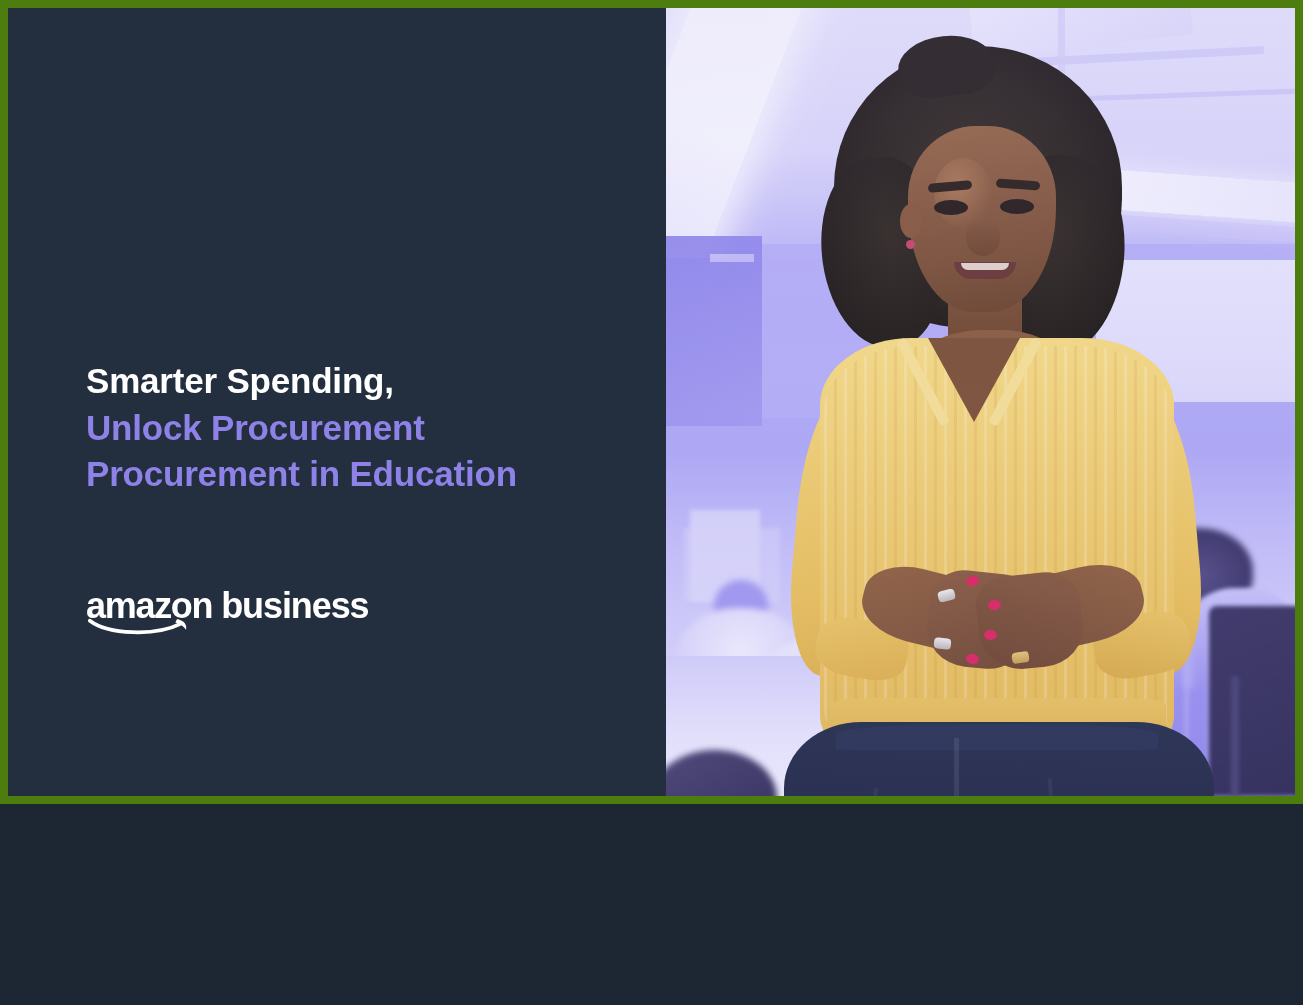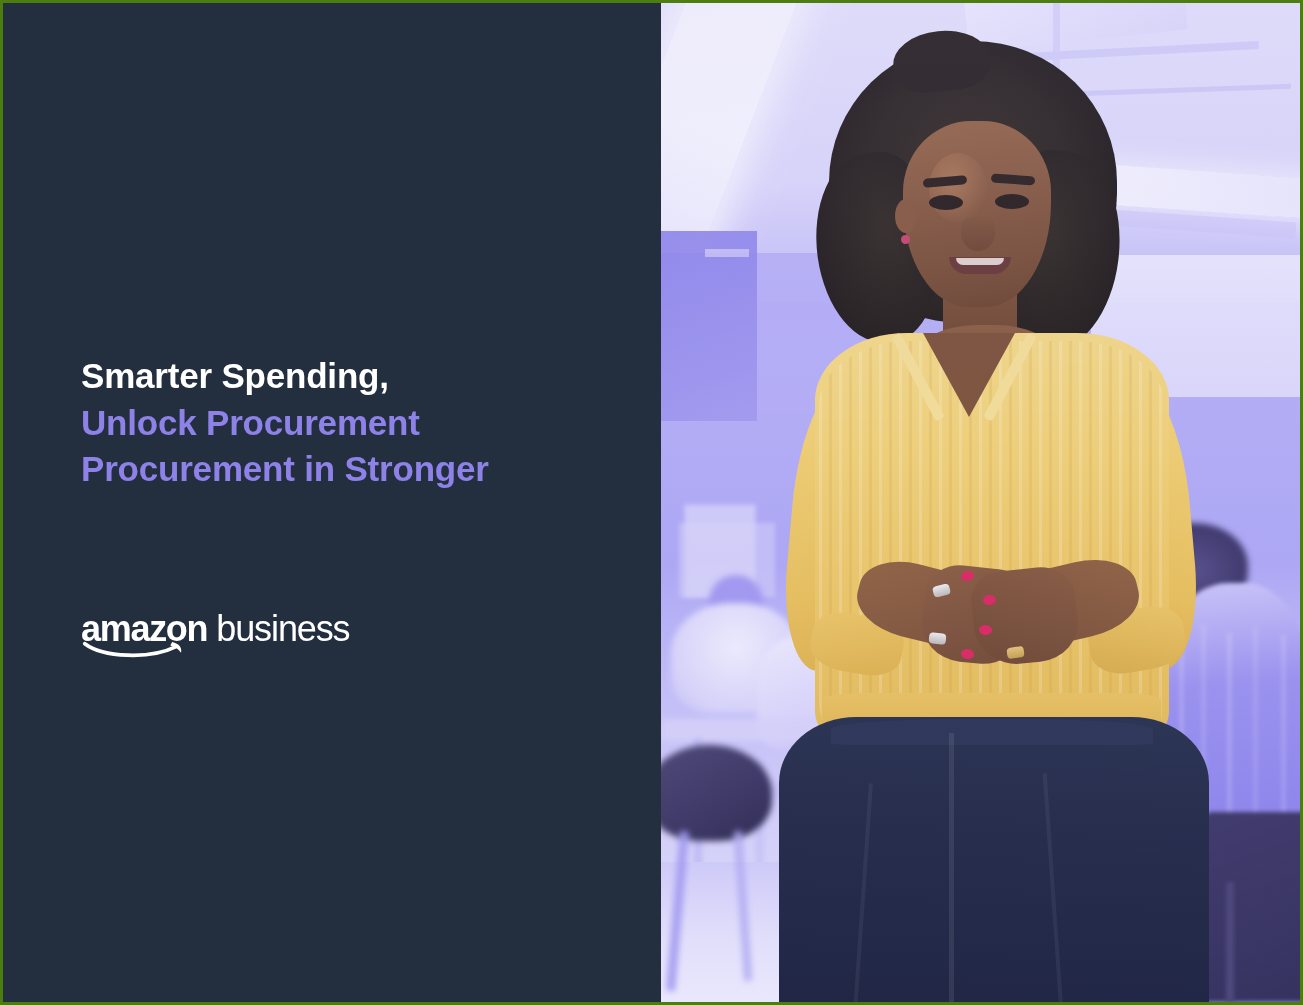--- a/index.html
+++ b/index.html
@@ -5,23 +5,23 @@
 <style>
   * { margin:0; padding:0; box-sizing:border-box; }
   html, body {
     width:1303px; height:1005px;
     background:#1d2733;
     font-family:"Liberation Sans", sans-serif;
     overflow:hidden;
   }
   .cover {
     position:relative;
-    width:1303px; height:1005px;
+    width:1303px; height:804px;
     background:#fef9c3;
-    border:3px solid #4d7c0f;
+    border:8px solid #4d7c0f;
     overflow:hidden;
   }
 
   
   .left-panel {
     position:absolute; left:0; top:0;
     width:658px; height:100%;
     background:#232f3e;
     z-index:5;
   }
@@ -38,39 +38,39 @@
   }
   .hl-white { color:#ffffff; display:block; }
   .hl-accent { color:#8e82e8; display:block; }
 
   
   .logo-block {
     position:absolute;
     left:78px; top:580px;
     width:300px; height:50px;
   }
-  .logo-row { display:flex; align-items:center;margin-top:28px; }
+  .logo-row { display:flex; align-items:center; }
   .logo-amazon {
     position:relative;
     color:#ffffff;
     font-size:36px;
     font-weight:bold;
     letter-spacing:-1.3px;
     line-height:1;
   }
   .logo-swoosh {
     position:absolute;
     left:2px; bottom:-13px;
     width:108px; height:20px;
     overflow:visible;
   }
   .logo-business {
     color:#ffffff;
     font-size:36px;
-    font-weight:normal;
+    font-weight:bold;
     letter-spacing:-1.1px;
     line-height:1;
     margin-left:9px;
   }
 
   
   .photo-panel {
     position:absolute;
     left:658px; top:0;
     width:645px; height:100%;
@@ -570,21 +570,21 @@
 <body>
 
 <div class="cover">
 
   <div class="left-panel">
 
     <div class="headline-block">
       <div class="headline">
         <span class="hl-white">Smarter Spending,</span>
         <span class="hl-accent">Unlock Procurement</span>
-        <span class="hl-accent">Procurement in Stronger</span>
+        <span class="hl-accent">Procurement in Education</span>
       </div>
     </div>
 
     <div class="logo-block">
       <div class="logo-row">
         <span class="logo-amazon">
           <span>amazon</span>
           <svg class="logo-swoosh" viewBox="0 0 120 22">
             <path d="M2,4 C22,19 74,22 104,7" stroke="#ffffff" stroke-width="4.2" fill="none" stroke-linecap="round"></path>
             <path d="M99,2 C107,4 110,8 109,14 C106,10 102,7 97,6 Z" fill="#ffffff"></path>

